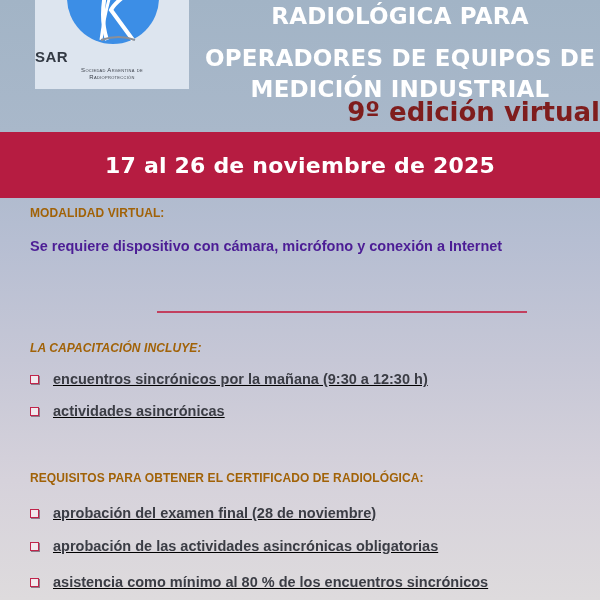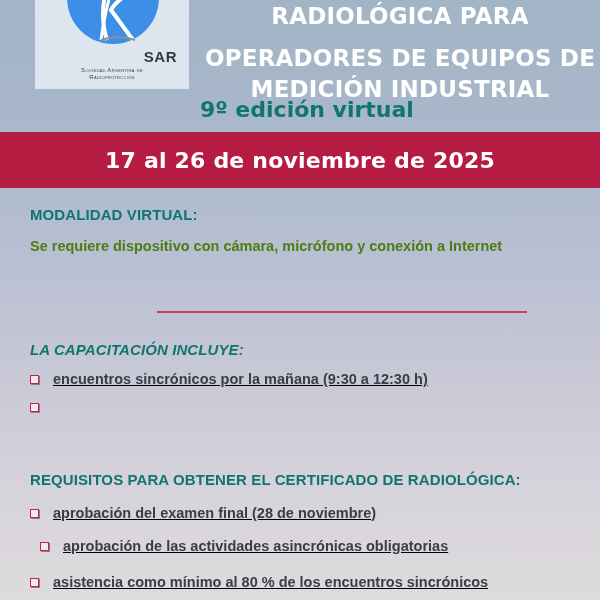--- a/index.html
+++ b/index.html
@@ -7,21 +7,21 @@
       width: 600px; height: 600px; overflow: hidden; position: relative;
       font-family: "DejaVu Sans", sans-serif;
       background: linear-gradient(180deg, #a2b4c6 0%, #a9b8ca 22%, #b6bed2 40%, #c6c7d6 60%, #d6d2db 80%, #dedbdd 100%);
     }
     .logo-box {
       position: absolute; left: 35px; top: -4px; width: 154px; height: 93px;
       background: #dde5ef;
     }
     .logo-box svg { position: absolute; left: 0; top: 0; }
     .logo-sar {
-      position: absolute; left: 0; width: 142px; top: 52px; text-align: right;
+      position: absolute; left: 0; width: 142px; top: 52px; text-align: left;
       font-family: "Liberation Sans", sans-serif; font-weight: bold; font-size: 15px; color: #333a44;
       letter-spacing: 0.5px;
     }
     .logo-sub {
       position: absolute; left: 0; width: 154px; text-align: center;
       font-family: "Liberation Sans", sans-serif; font-size: 6px; color: #3a3f48;
       font-variant: small-caps; letter-spacing: 0.3px;
     }
     .logo-sub.l1 { top: 71px; }
     .logo-sub.l2 { top: 78px; }
@@ -29,37 +29,37 @@
     .title-line {
       position: absolute; left: 200px; width: 400px; text-align: center;
       color: #ffffff; font-weight: bold; font-size: 23px; letter-spacing: 0.2px;
       font-family: "DejaVu Sans", sans-serif;
       margin-top: 17px;
     }
     .title-line.t0 { top: -14px; }
     .title-line.t1 { top: 28px; }
     .title-line.t2 { top: 59px; }
     .edition {
-      position: absolute; left: 200px; width: 400px; top: 97px; text-align: left;
-      color: #0f766e; font-weight: bold; font-size: 22px;
+      position: absolute; left: 200px; width: 400px; top: 97px; text-align: right;
+      color: #7f1d1d; font-weight: bold; font-size: 26px;
     }
     .date-band {
-      position: absolute; left: 0; top: 132px; width: 600px; height: 56px;
+      position: absolute; left: 0; top: 132px; width: 600px; height: 66px;
       background: #b61c41;
       display: flex; align-items: center; justify-content: center;
     }
     .date-band span {
       color: #ffffff; font-weight: bold; font-size: 22px; letter-spacing: 0.2px;
     }
     .section-heading {
-      position: absolute; left: 30px; color: #0f766e; font-weight: bold; font-size: 15px;
+      position: absolute; left: 30px; color: #a16207; font-weight: bold; font-size: 12px;
       font-family: "Liberation Sans", sans-serif; letter-spacing: 0.1px;
     }
     .body-text {
-      position: absolute; left: 30px; color: #4d7c0f; font-weight: bold; font-size: 14.5px;
+      position: absolute; left: 30px; color: #4c1d95; font-weight: bold; font-size: 14.5px;
       font-family: "Liberation Sans", sans-serif;
     }
     .divider {
       position: absolute; left: 157px; top: 311px; width: 370px; height: 2px; background: #c2405f;
     }
     .bullet-row {
       position: absolute; left: 30px; display: flex; align-items: center; text-decoration: underline;
     }
     .bullet {
       width: 7px; height: 7px; border: 1.5px solid #c0244b; background: #f1e9ee;
@@ -100,27 +100,28 @@
 
 <div class="divider"></div>
 
 <div class="section-heading" style="top:341px;font-style:italic;">LA CAPACITACIÓN INCLUYE:</div>
 <div class="bullet-row" style="top:371px;">
   <span class="bullet"></span>
   <span class="bullet-text">encuentros sincrónicos por la mañana (9:30 a 12:30 h)</span>
 </div>
 <div class="bullet-row" style="top:403px;">
   <span class="bullet"></span>
+  <span class="bullet-text">actividades asincrónicas</span>
 </div>
 
 <div class="section-heading" style="top:471px;">REQUISITOS PARA OBTENER EL CERTIFICADO DE RADIOLÓGICA:</div>
 <div class="bullet-row" style="top:505px;justify-content:space-between;">
   <span class="bullet"></span>
   <span class="bullet-text">aprobación del examen final (28 de noviembre)</span>
 </div>
-<div class="bullet-row" style="top:538px;margin-left:10px;">
+<div class="bullet-row" style="top:538px;">
   <span class="bullet"></span>
   <span class="bullet-text">aprobación de las actividades asincrónicas obligatorias</span>
 </div>
 <div class="bullet-row" style="top:574px;">
   <span class="bullet"></span>
   <span class="bullet-text">asistencia como mínimo al 80 % de los encuentros sincrónicos</span>
 </div>
 
 </body></html>

